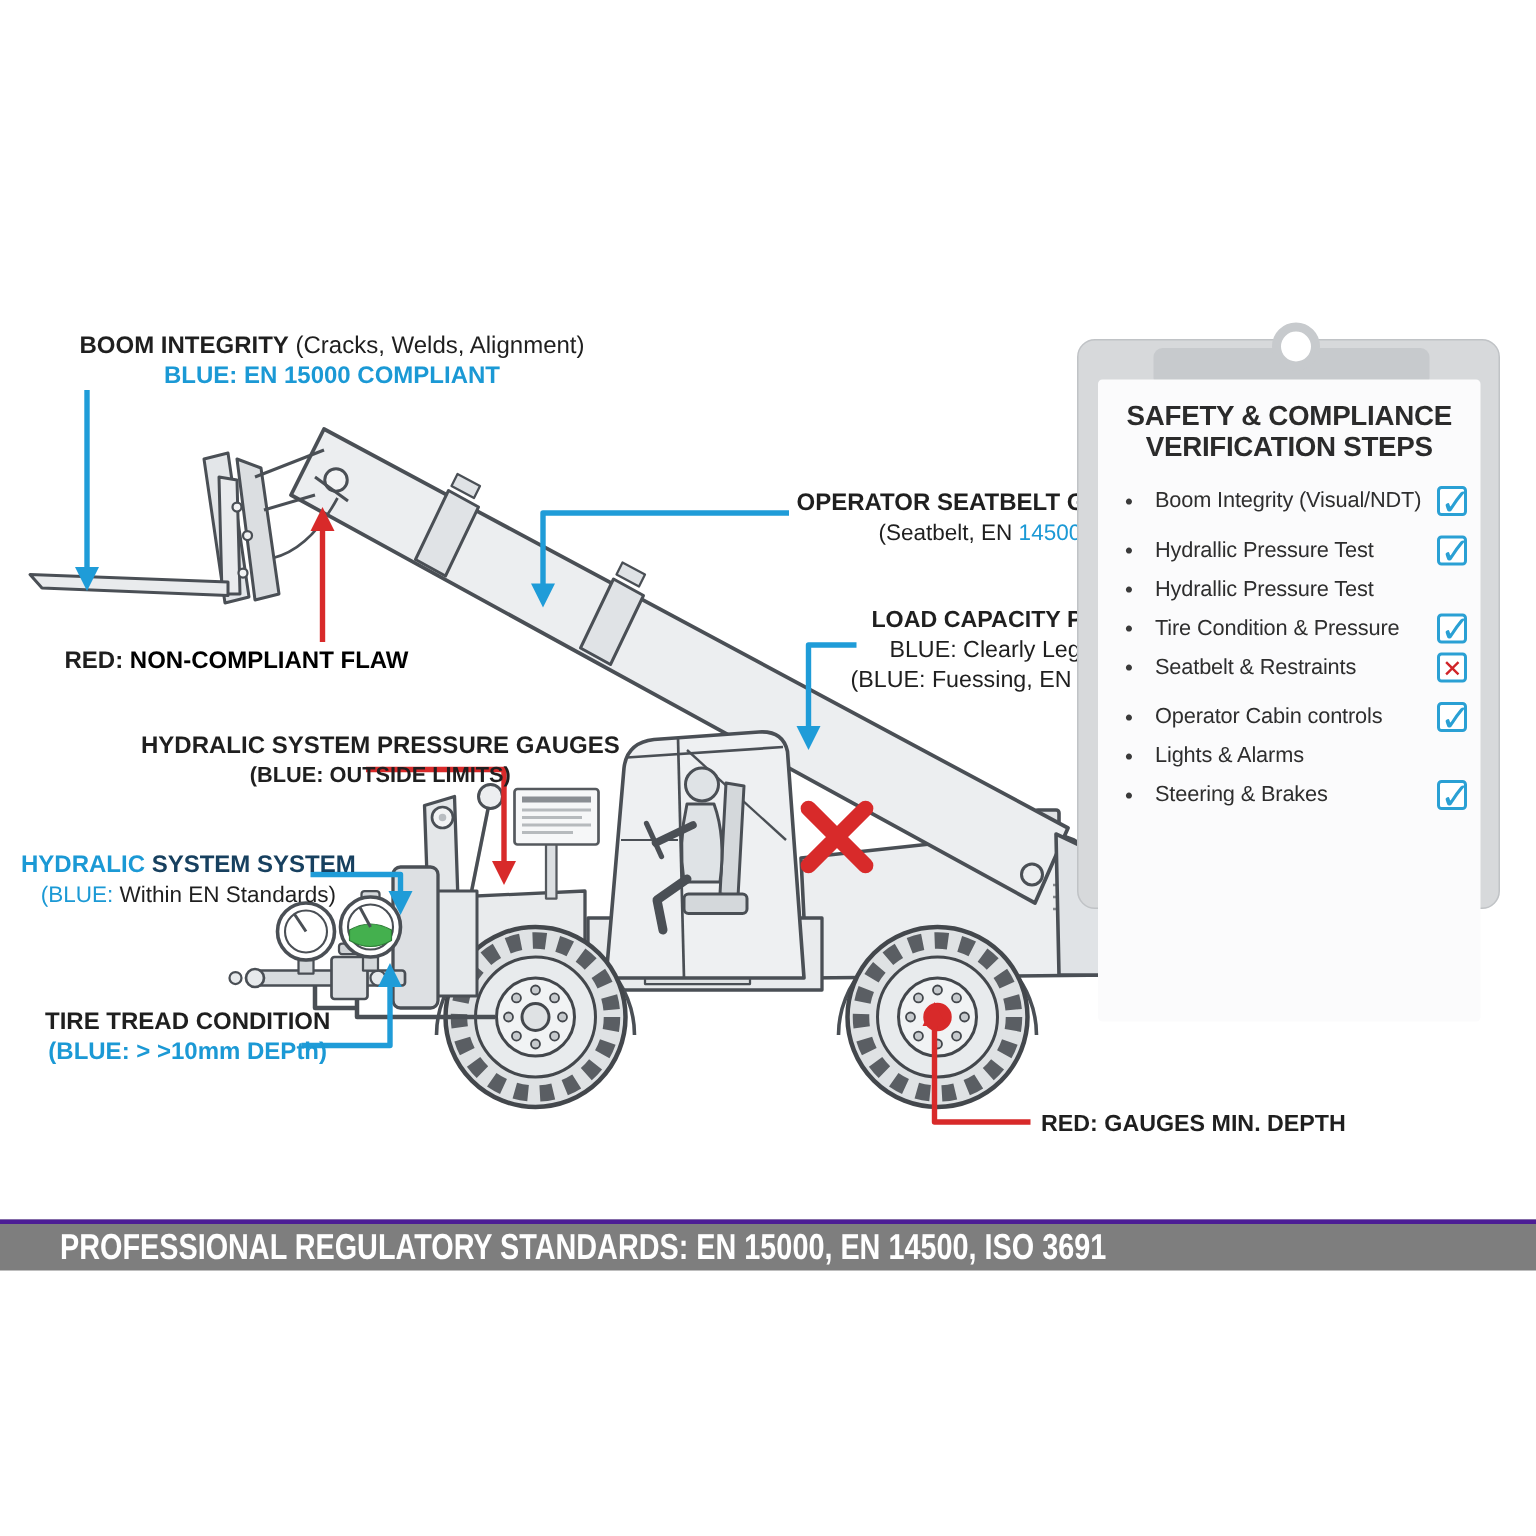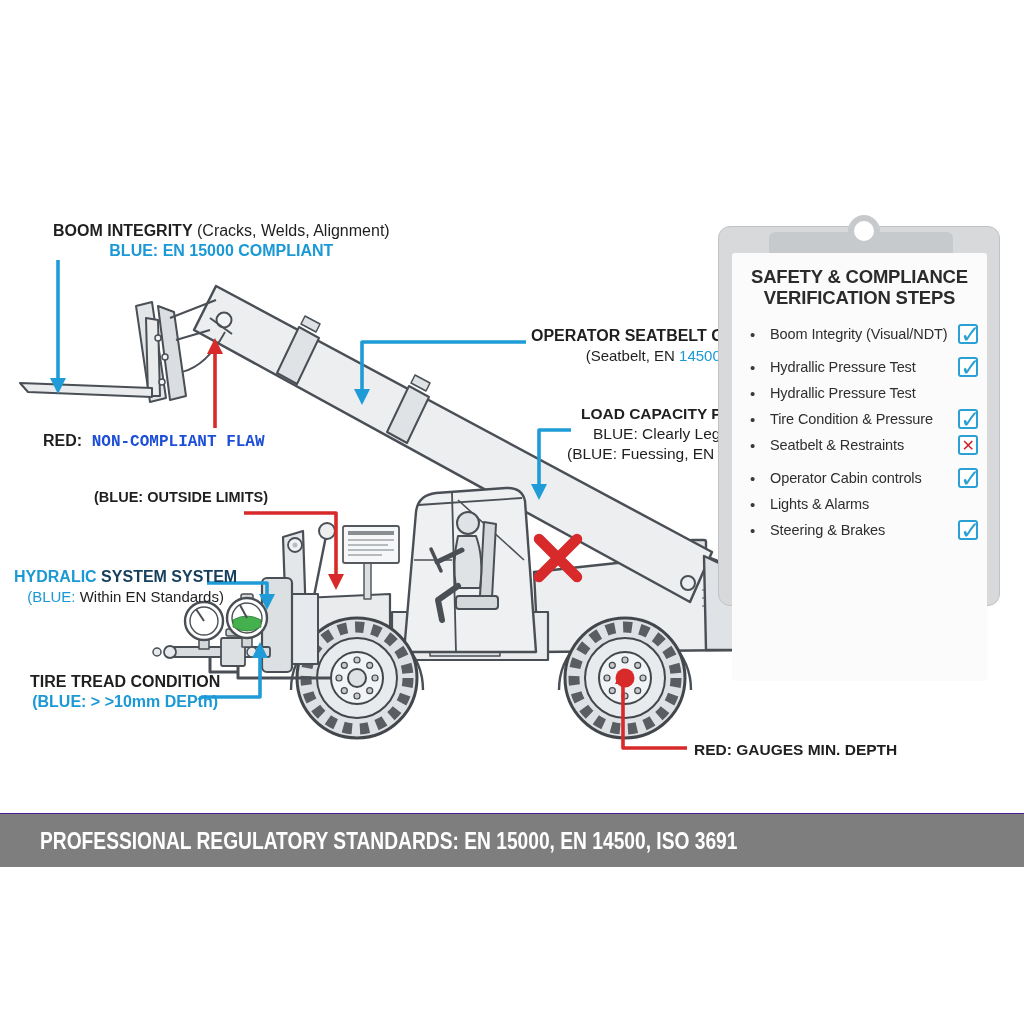--- a/index.html
+++ b/index.html
@@ -4,21 +4,21 @@
 <style>
   html,body{margin:0;padding:0;background:#fff;}
   .canvas{position:relative;width:1024px;height:1024px;background:#ffffff;overflow:hidden;
           font-family:"Liberation Sans",sans-serif;}
   .art{position:absolute;left:0;top:0;width:1024px;height:1024px;}
 
   
   .lbl{position:absolute;line-height:1.28;white-space:nowrap;color:#1f1f1f;font-size:16px;text-align:center;}
   .b{font-weight:bold;}
   .blue{color:#1b99d5;}
-  .red{color:#1d4ed8;font-family:Liberation Mono, monospace;}
+  .red{color:#000000;}
   .navy{color:#17405f;}
   .sm{font-size:14.5px;}
 
   
   .clipboard{position:absolute;left:718px;top:226px;width:280px;height:378px;
              background:#d7d9db;border:1px solid #c0c3c6;border-radius:12px;}
   .clip{position:absolute;left:50px;top:5px;width:184px;height:26px;background:#c7cacd;border-radius:6px;}
   .clip-hole{position:absolute;left:129px;top:-12px;width:20px;height:20px;background:#ffffff;
              border:6px solid #c7cacd;border-radius:50%;box-sizing:content-box;}
   .paper{position:absolute;left:13px;top:26px;width:255px;height:428px;background:#fbfbfc;border-radius:3px;}
@@ -29,22 +29,22 @@
   .row.gap{margin-bottom:7px;}
   .bullet{flex:0 0 12px;margin-right:8px;font-size:15px;color:#3a3a3a;}
   .item-label{font-size:14.5px;color:#2e2e2e;letter-spacing:-0.1px;}
   .checkbox{position:absolute;right:9px;top:50%;transform:translateY(-50%);width:20px;height:20px;
             border:2.5px solid #2aa0d4;border-radius:3px;background:#fff;box-sizing:border-box;}
   .checkbox .glyph{position:absolute;left:0;bottom:-5px;font-family:"DejaVu Sans",sans-serif;
                    font-weight:bold;font-size:25px;color:#2aa0d4;line-height:1;}
   .checkbox[data-status="failed"] .glyph{font-size:16px;left:1.5px;bottom:-1px;color:#d02428;}
 
   
-  .footer{position:absolute;left:0;top:813px;width:1024px;height:54px;background:#7e7e7e;
-          border-top:1px solid #4c1d95;box-sizing:border-box;display:flex;align-items:center;}
+  .footer{position:absolute;left:0;top:813px;width:1024px;height:34px;background:#7e7e7e;
+          border-top:3px solid #4c1d95;box-sizing:border-box;display:flex;align-items:center;}
   .footer-text{color:#ffffff;font-weight:bold;font-size:24px;margin-left:40px;white-space:nowrap;
                transform:scaleX(0.8);transform-origin:left center;}
 </style>
 </head>
 <body>
 
 <div class="canvas">
 
   <svg class="art" viewBox="0 0 1024 1024" fill="none" stroke-linejoin="round">
 
@@ -238,20 +238,21 @@
     <div class="sm" style="font-size:15px"><span>(Seatbelt, EN </span><span class="blue">14500</span><span>)</span></div>
   </div>
 
   <div class="lbl" style="left:575px;top:404px;font-size:15.5px">
     <div class="b">LOAD CAPACITY PLATE</div>
     <div>BLUE: Clearly Legible,</div>
     <div style="margin-left:-8px">(BLUE: Fuessing, EN 14500)</div>
   </div>
 
   <div class="lbl" style="left:94px;top:488px">
+    <div class="b">HYDRALIC SYSTEM PRESSURE GAUGES</div>
     <div class="b sm">(BLUE: OUTSIDE LIMITS)</div>
   </div>
 
   <div class="lbl" style="left:14px;top:567px">
     <div><span class="b blue">HYDRALIC</span><span class="b navy"> SYSTEM SYSTEM</span></div>
     <div style="font-size:15px"><span class="blue">(BLUE:</span><span> Within EN Standards)</span></div>
   </div>
 
   <div class="lbl" style="left:30px;top:672px">
     <div class="b">TIRE TREAD CONDITION</div>

